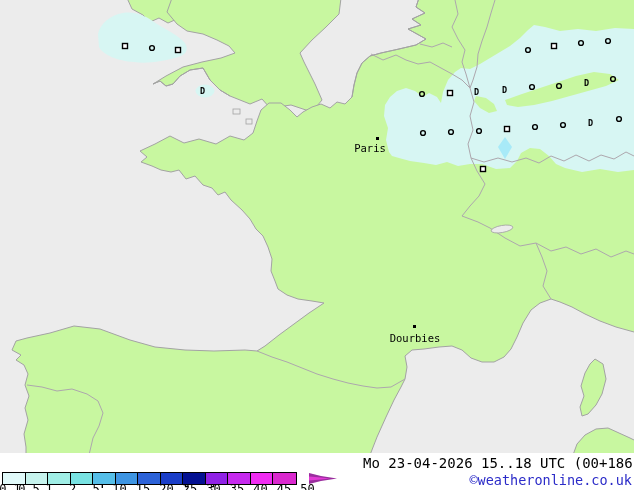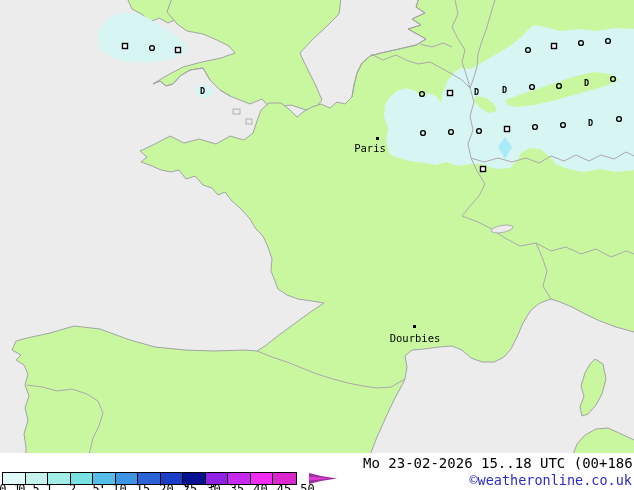--- a/index.html
+++ b/index.html
@@ -169,16 +169,16 @@
         <div class="tick" style="left: 143px;">15</div>
         <div class="tick" style="left: 166.5px;">20</div>
         <div class="tick" style="left: 190px;">25</div>
         <div class="tick" style="left: 213.5px;">30</div>
         <div class="tick" style="left: 237px;">35</div>
         <div class="tick" style="left: 260.5px;">40</div>
         <div class="tick" style="left: 284px;">45</div>
         <div class="tick" style="left: 307.5px;">50</div>
       </div>
 
-    <div class="datetime">Mo 23-02-2026 15..18 UTC (00+186</div>
+    <div class="datetime">Mo 23-04-2026 15..18 UTC (00+186</div>
     <a class="copyright" href="#">©weatheronline.co.uk</a>
   </div>
 </div>
 
 </body></html>

